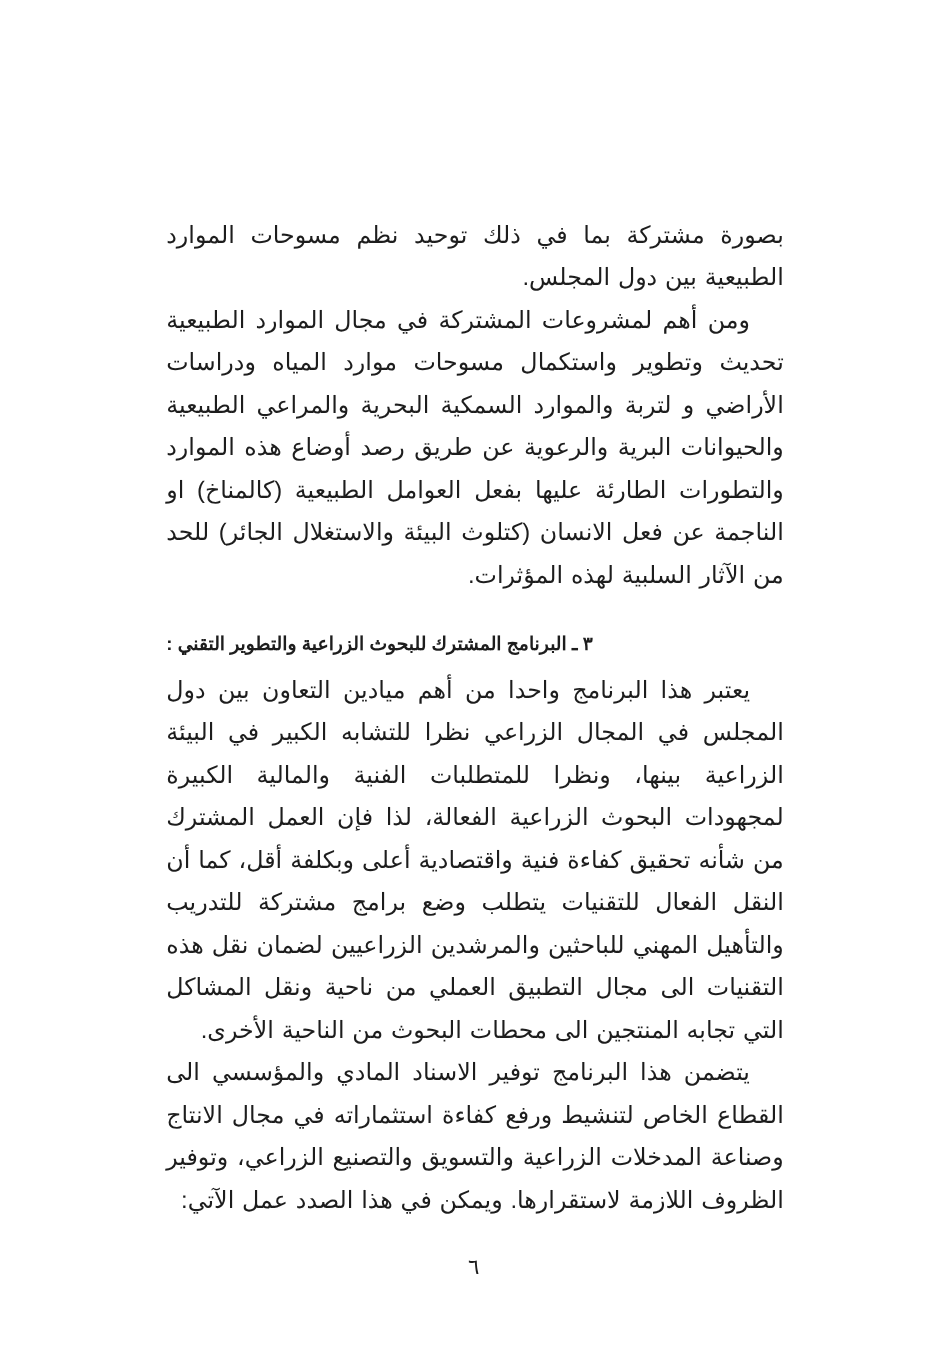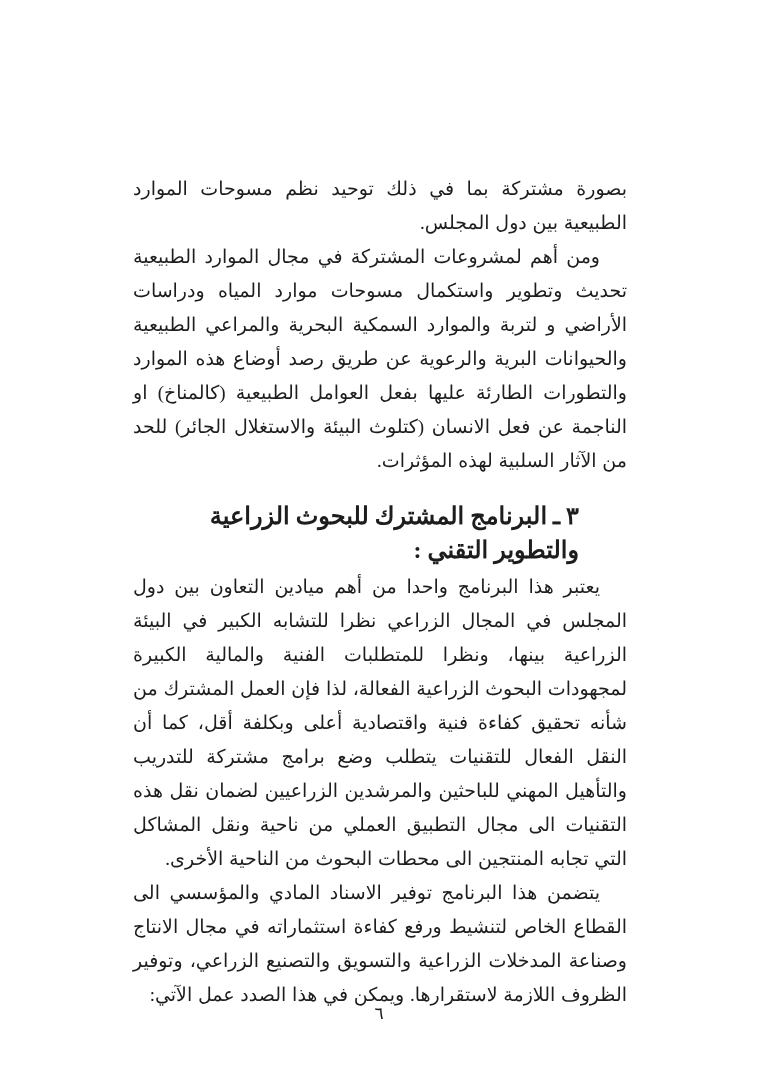--- a/index.html
+++ b/index.html
@@ -6,21 +6,21 @@
     margin: 0;
     padding: 0;
     background: #ffffff;
   }
   .page {
     position: relative;
     width: 758px;
     height: 1078px;
     background: #ffffff;
     overflow: hidden;
-    font-family: Liberation Serif, serif;
+    font-family: Liberation Sans, sans-serif;
     color: #1d1d1d;
   }
   .text-column {
     position: absolute;
     top: 172px;
     right: 131px;
     width: 494px;
     direction: rtl;
     text-align: justify;
     font-size: 19px;
@@ -30,24 +30,24 @@
     margin: 0;
     padding: 0;
     word-spacing: 1px;
   }
   p.body-paragraph.indent {
     text-indent: 27px;
   }
   h2.section-heading {
     margin: 21px 0 3px 0;
     padding: 0 48px 0 0;
-    font-size: 24px;
+    font-size: 15px;
     font-weight: bold;
     line-height: 34px;
-    text-align: right;
+    text-align: left;
   }
   .page-number {
     position: absolute;
     top: 1002px;
     left: 0;
     width: 758px;
     text-align: center;
     direction: rtl;
     font-size: 17px;
     line-height: 24px;

